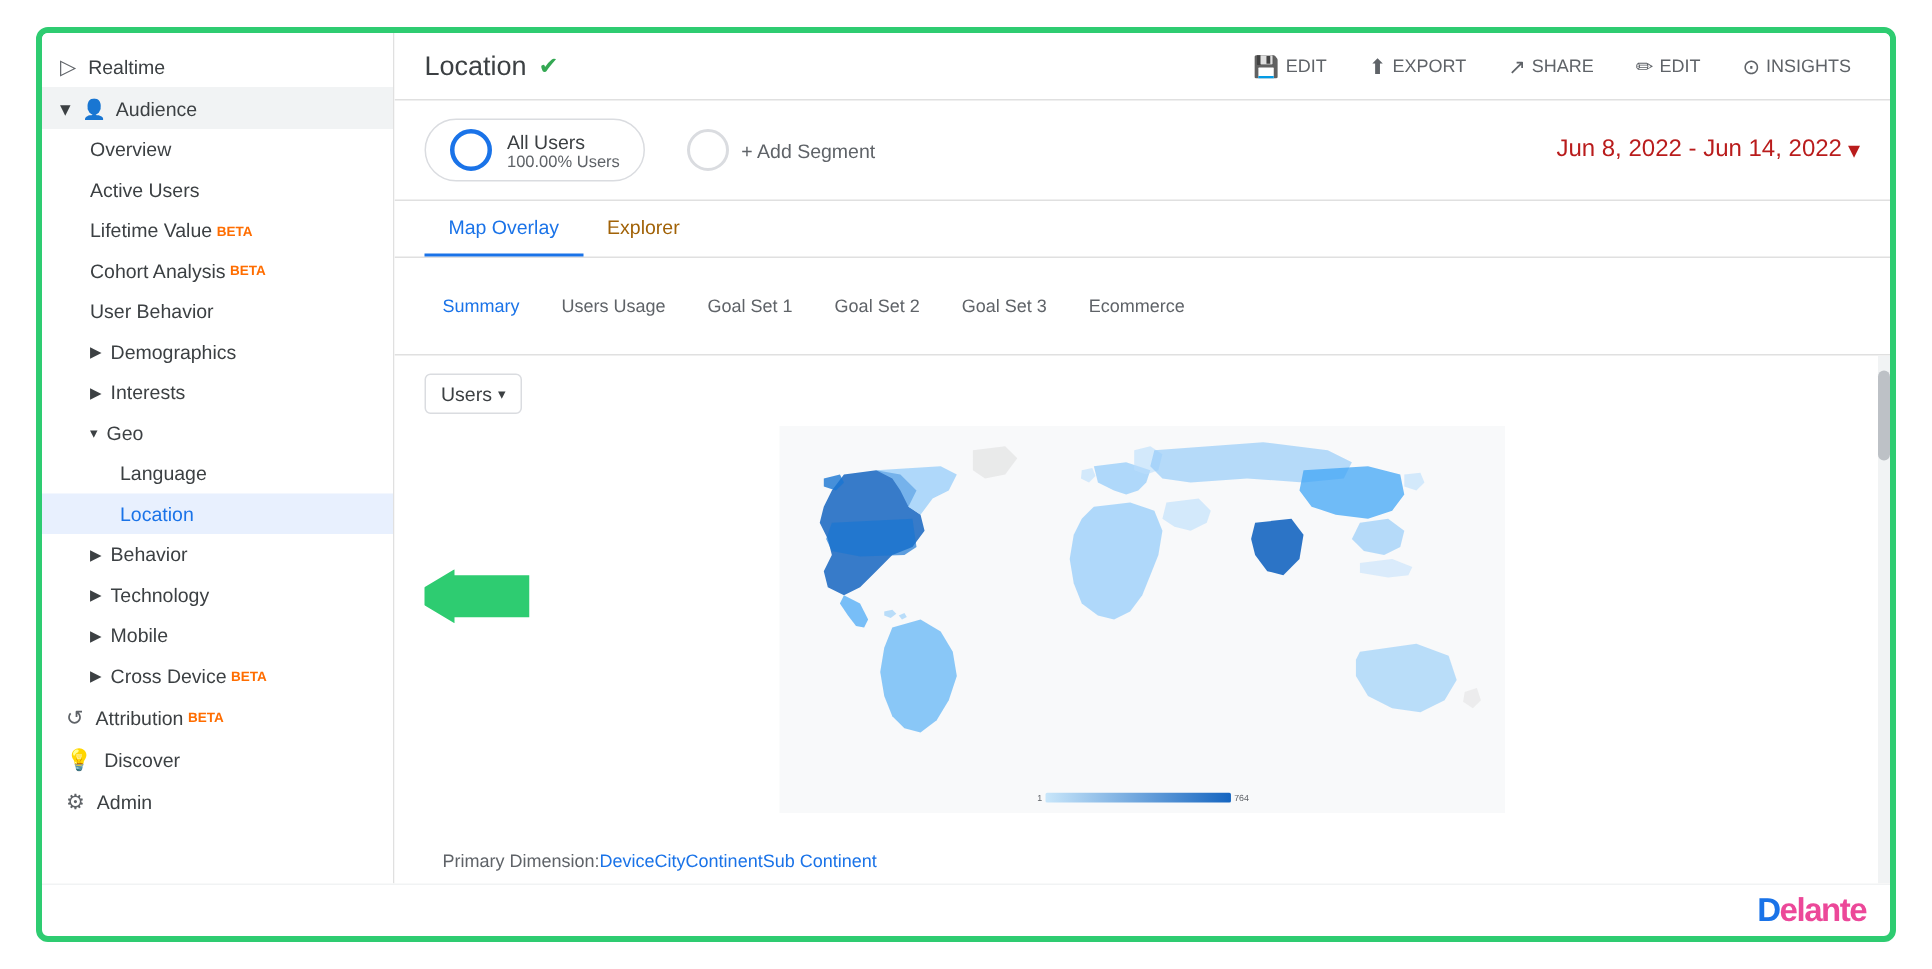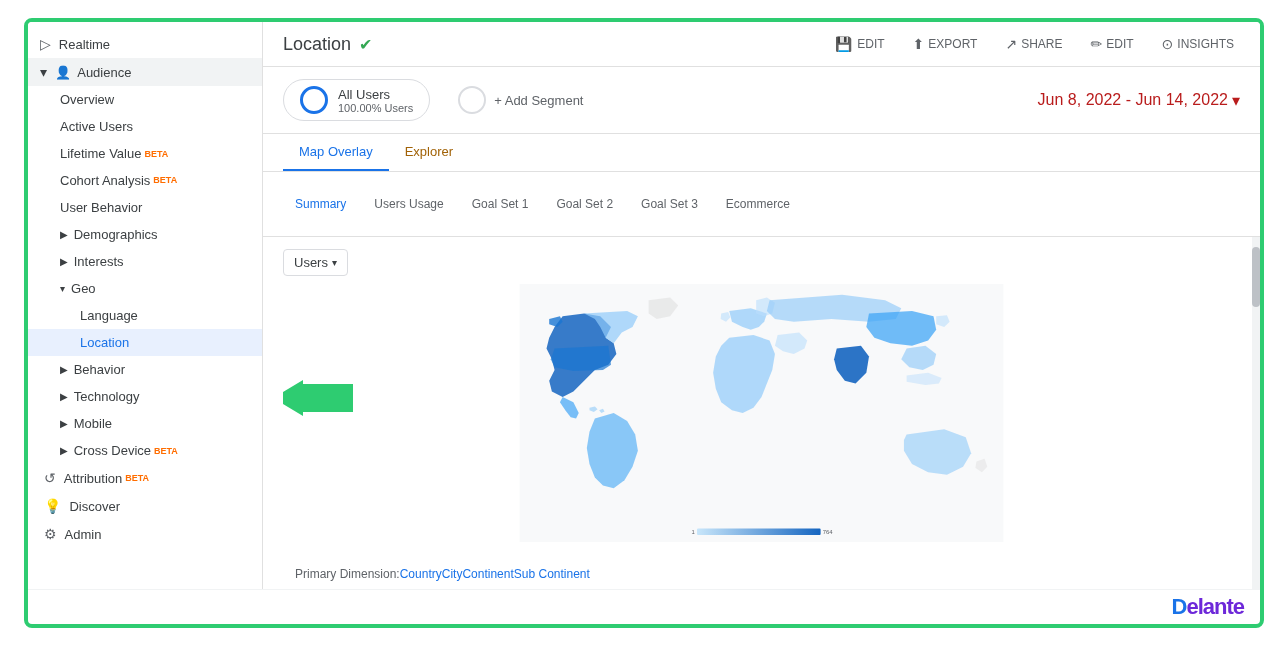--- a/index.html
+++ b/index.html
@@ -301,21 +301,21 @@
       justify-content: flex-end;
       padding: 4px 16px;
       border-top: 1px solid #f1f3f4;
     }
     .brand-logo {
       font-size: 22px;
       font-weight: bold;
       color: #1a73e8;
       letter-spacing: -1px;
     }
-    .brand-logo span { color: #6d28d9; }
+    .brand-logo span { color: #ec4899; }
   </style>
 </head>
 <body>
 
 <div class="outer-border">
   <div class="app-container">
 
     <div class="sidebar">
 
       <div class="sidebar-section-header">
@@ -547,21 +547,21 @@
               </linearGradient>
             </defs>
             <rect x="330" y="455" width="230" height="12" fill="url(#mapGrad)" rx="2"></rect>
             <text x="326" y="465" font-size="11" fill="#5f6368" text-anchor="end">1</text>
             <text x="564" y="465" font-size="11" fill="#5f6368">764</text>
           </svg>
         </div>
 
         <div class="primary-dimension">
           <span>Primary Dimension:</span>
-          <a>Country</a>
+          <a>Device</a>
           <a>City</a>
           <a>Continent</a>
           <a>Sub Continent</a>
         </div>
 
         <div class="scrollbar">
           <div class="scrollbar-thumb"></div>
         </div>
       </div>
     </div>

